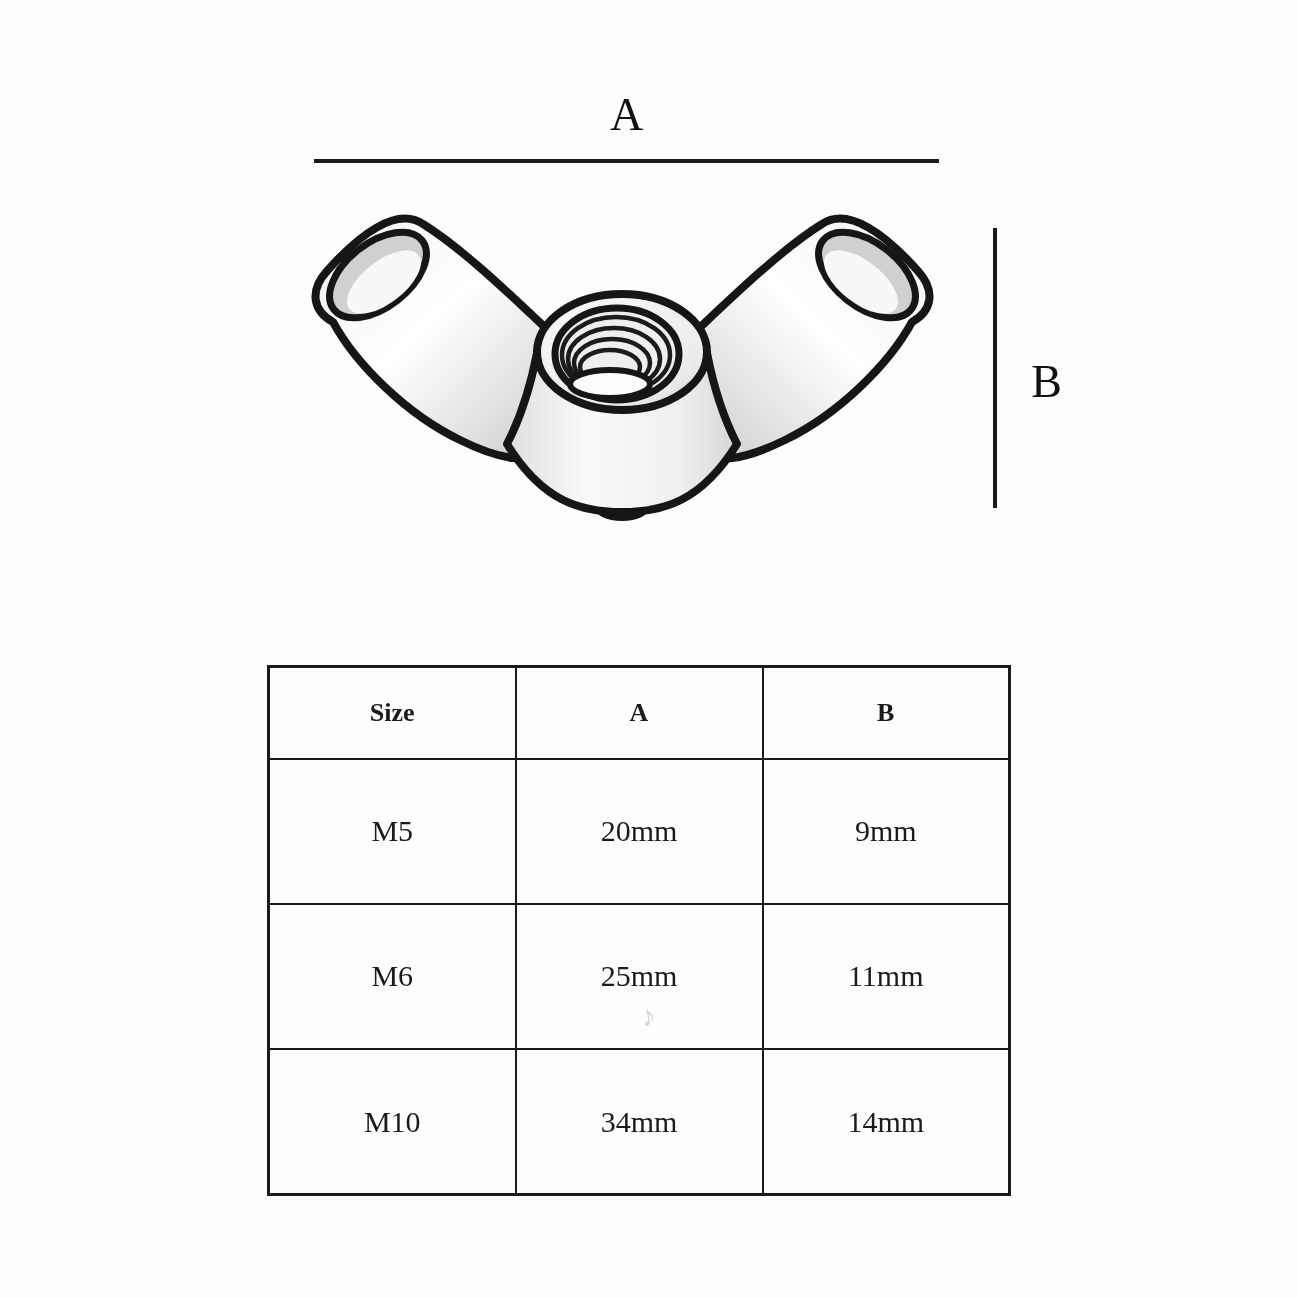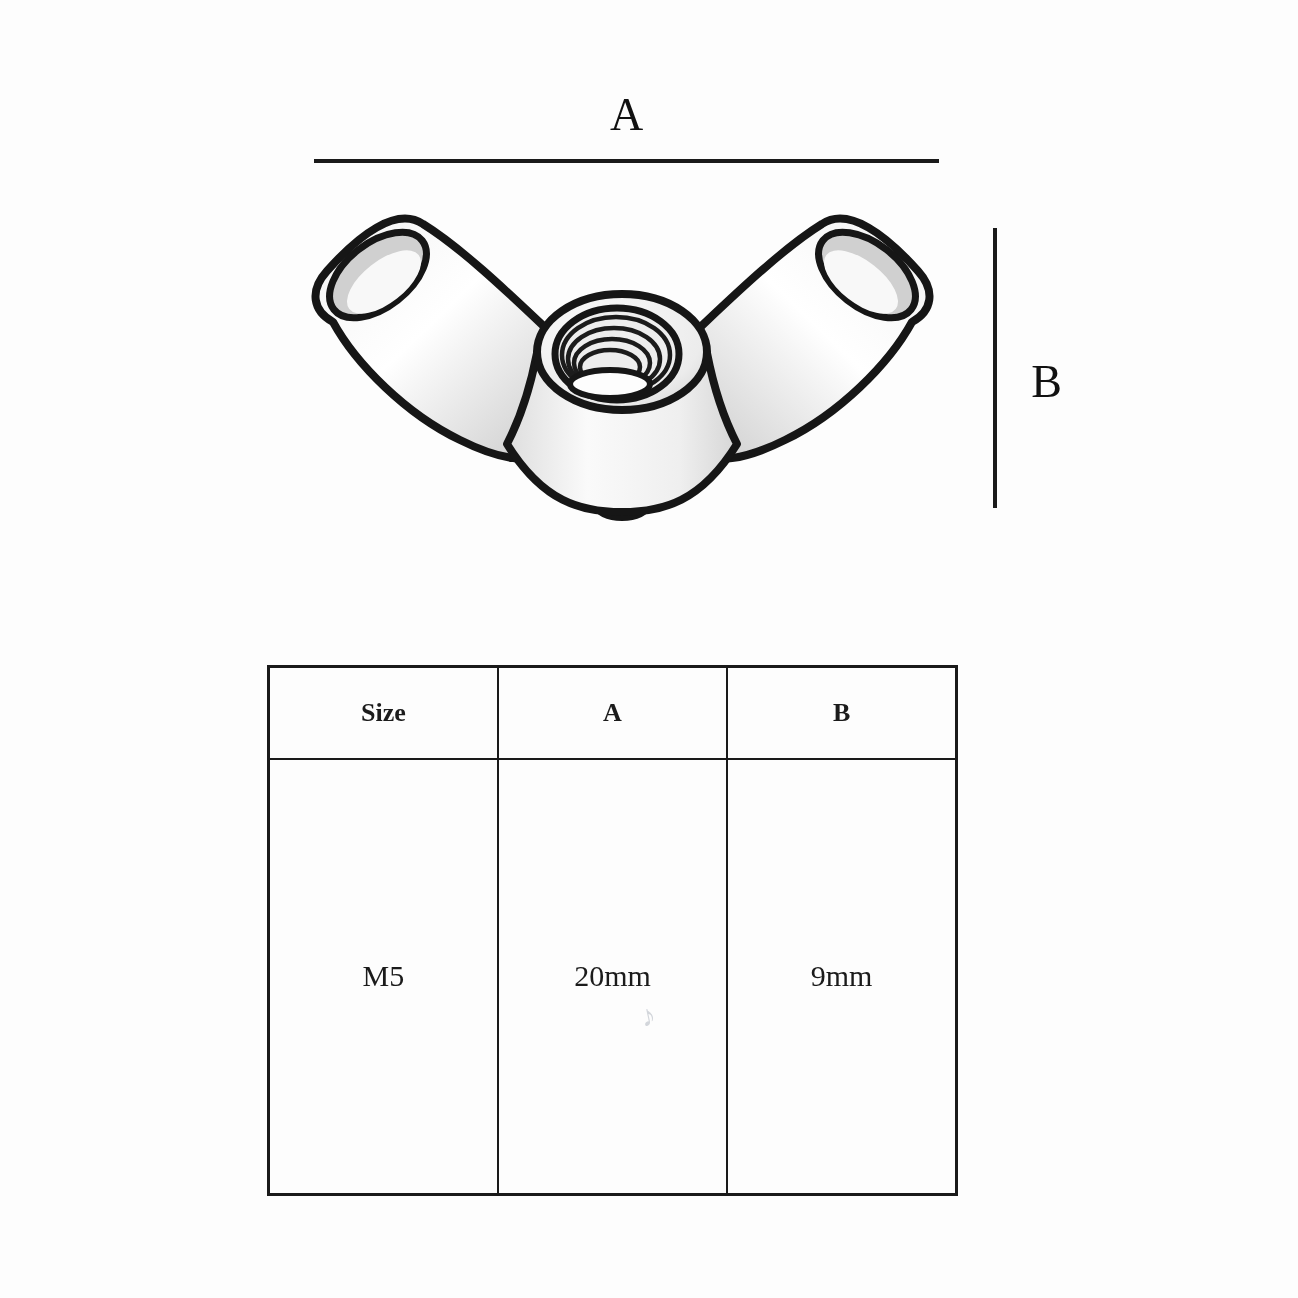--- a/index.html
+++ b/index.html
@@ -37,21 +37,21 @@
     top: 212px;
     width: 645px;
     height: 310px;
   }
 
   
   #size-table {
     position: absolute;
     left: 267px;
     top: 665px;
-    width: 691px;
+    width: 744px;
     height: 531px;
     border-collapse: collapse;
     table-layout: fixed;
     background: transparent;
   }
   #size-table th, #size-table td {
     border: 2px solid #1a1a1a;
     text-align: center;
     vertical-align: middle;
     padding: 0;
@@ -157,18 +157,28 @@
         <th>A</th>
         <th>B</th>
       </tr>
     </thead>
     <tbody>
       <tr>
         <td>M5</td>
         <td>20mm</td>
         <td>9mm</td>
       </tr>
+      <tr>
+        <td>M6</td>
+        <td>25mm</td>
+        <td>11mm</td>
+      </tr>
+      <tr>
+        <td>M10</td>
+        <td>34mm</td>
+        <td>14mm</td>
+      </tr>
     </tbody>
   </table>
 
   <span id="watermark">♪</span>
 
 </div>
 
 </body></html>

